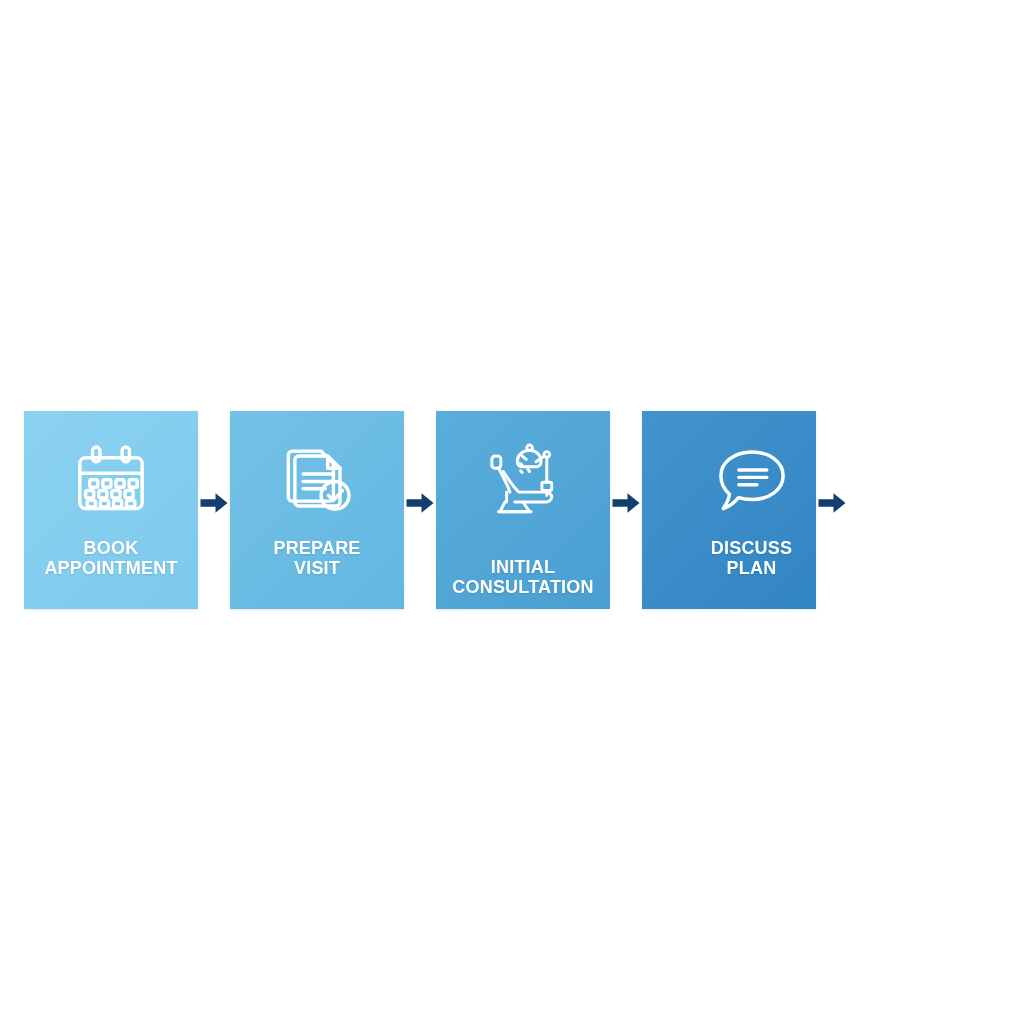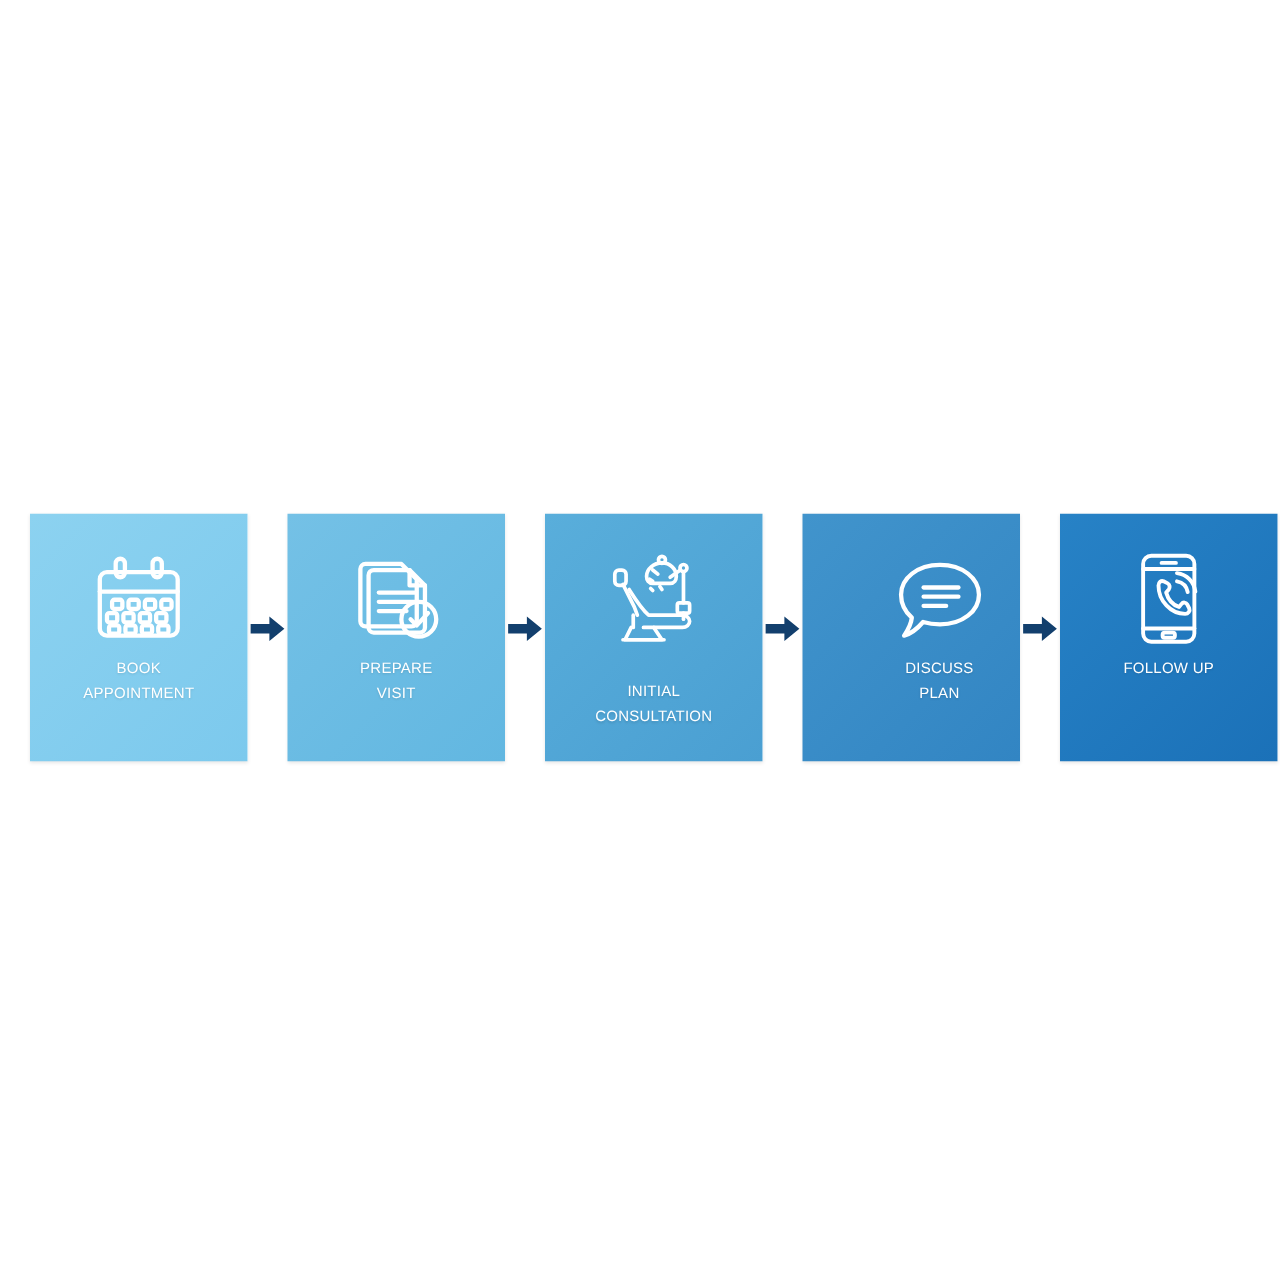--- a/index.html
+++ b/index.html
@@ -46,27 +46,27 @@
     align-items: center;
     justify-content: center;
   }
   .icon-wrap svg {
     display: block;
     width: 100%;
     height: 100%;
   }
 
   .step-label {
-    margin-top: 4px;
+    margin-top: 18px;
     width: 100%;
     text-align: center;
     color: #ffffff;
     font-family: "Liberation Sans", sans-serif;
-    font-weight: normal;
-    font-size: 12px;
+    font-weight: bold;
+    font-size: 18px;
     line-height: 20px;
     letter-spacing: 0.2px;
     text-transform: uppercase;
     text-shadow: 0 1px 2px rgba(0,0,0,0.13);
     white-space: pre-line;
   }
 
   .arrow-gap {
     flex: 0 0 32px;
     width: 32px;
@@ -187,31 +187,14 @@
     <div class="step-label">DISCUSS
 PLAN</div>
   </div>
 
   <div class="arrow-gap">
     <svg viewBox="0 0 40 34">
       <path d="M2 12 H22 V4 L38 17 L22 30 V22 H2 Z" fill="#123F6D"></path>
     </svg>
   </div>
 
-  <div class="step-card" style="background:linear-gradient(135deg,#2782C6 0%,#1B71B8 100%);">
-    <div class="icon-wrap">
-      <svg viewBox="0 0 100 100" fill="none" stroke="#ffffff" stroke-width="3.8" stroke-linecap="round" stroke-linejoin="round">
-        <rect x="25" y="8" width="50" height="84" rx="8"></rect>
-        <line x1="25" y1="21" x2="75" y2="21"></line>
-        <line x1="25" y1="79" x2="75" y2="79"></line>
-        <line x1="43" y1="15" x2="57" y2="15"></line>
-        <rect x="44" y="83" width="12" height="5" rx="2"></rect>
-        <path d="M40 37 C40 34 42.5 32 45 33 L49 35 C51 36 51.5 39 50 41
-                 L47.5 44 C49.5 51 54 56 60 58 L62.5 55 C64 53 67 53.5 68 55.5
-                 L70 59.5 C71 62 69 64.8 66 64.8 C52 64.8 40 52 40 37 Z"></path>
-        <path d="M58 33 C63.5 34 67.5 38 68.5 43.5"></path>
-        <path d="M58 25 C67.8 26.3 74.5 33.2 76 43"></path>
-      </svg>
-    </div>
-    <div class="step-label">FOLLOW UP</div>
-  </div>
 
 </div>
 
 </body></html>

